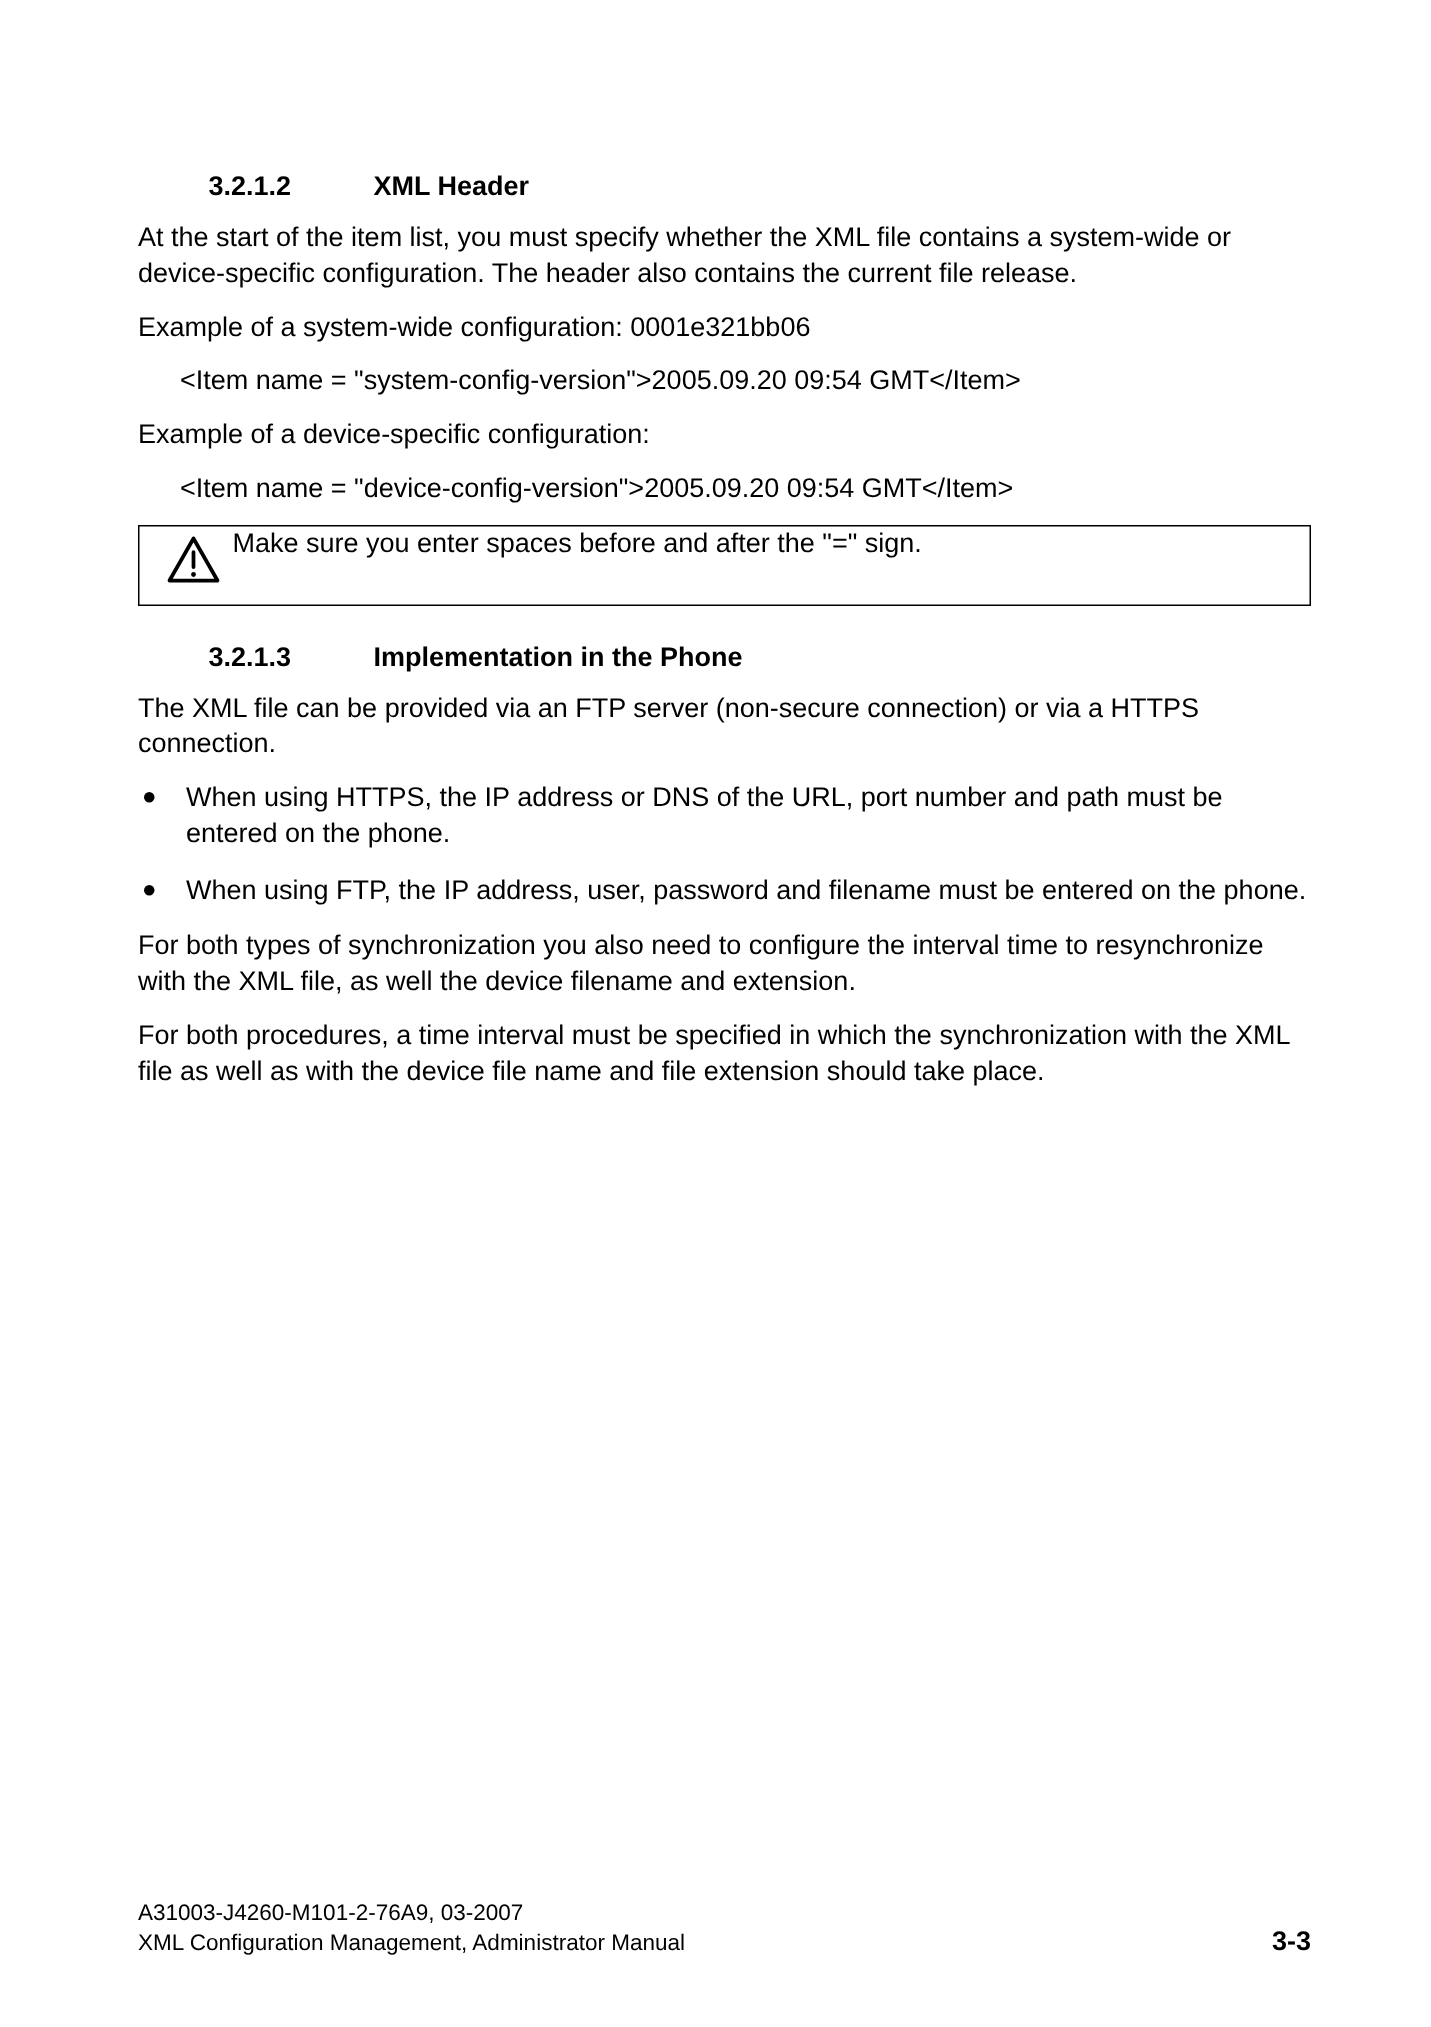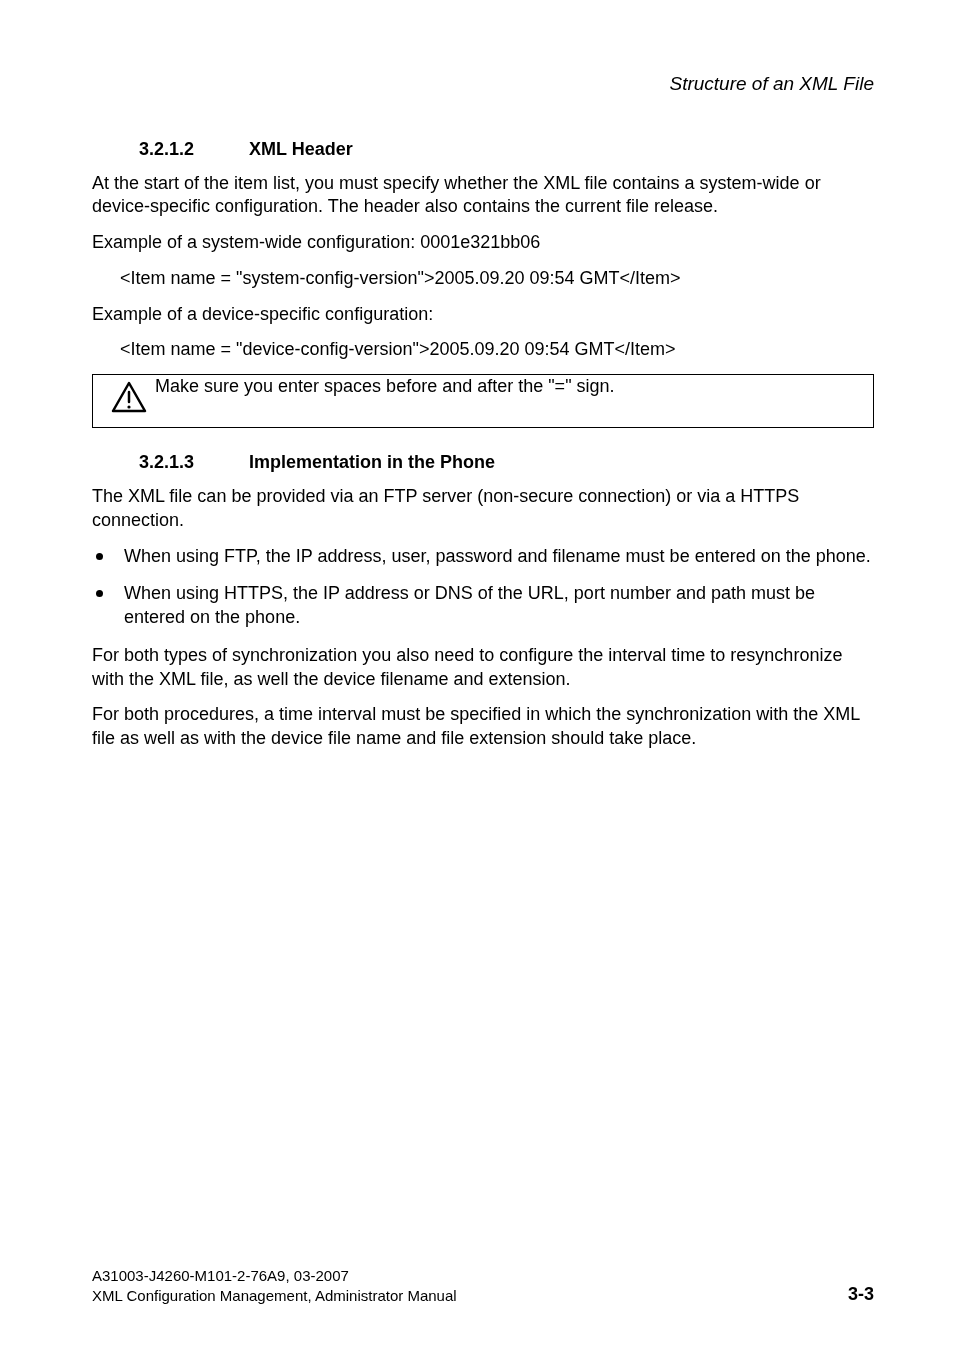--- a/index.html
+++ b/index.html
@@ -97,21 +97,20 @@
     font-size: 15px;
     margin-top: 12px;
   }
   .footer-left { line-height: 1.3; }
   .footer-right { font-weight: bold; font-size: 18px; }
 </style>
 </head>
 <body>
 
 <div class="header-block">
-  <div class="header-subtitle">Structure of an XML File</div>
 </div>
 
 <div class="sec-heading">
   <span class="num">3.2.1.2</span><span>XML Header</span>
 </div>
 
 <p class="para">At the start of the item list, you must specify whether the XML file contains a system-wide or device-specific configuration. The header also contains the current file release.</p>
 <p class="para">Example of a system-wide configuration: 0001e321bb06</p>
 <p class="indented">&lt;Item name = "system-config-version"&gt;2005.09.20 09:54 GMT&lt;/Item&gt;</p>
 <p class="para">Example of a device-specific configuration:</p>
@@ -128,22 +127,22 @@
   <div class="note-text">Make sure you enter spaces before and after the "=" sign.</div>
 </div>
 
 <div class="sec-heading">
   <span class="num">3.2.1.3</span><span>Implementation in the Phone</span>
 </div>
 
 <p class="para">The XML file can be provided via an FTP server (non-secure connection) or via a HTTPS connection.</p>
 
 <ul class="bullets">
+  <li>When using HTTPS, the IP address or DNS of the URL, port number and path must be entered on the phone.</li>
   <li>When using FTP, the IP address, user, password and filename must be entered on the phone.</li>
-  <li>When using HTTPS, the IP address or DNS of the URL, port number and path must be entered on the phone.</li>
 </ul>
 
 <p class="para">For both types of synchronization you also need to configure the interval time to resynchronize with the XML file, as well the device filename and extension.</p>
 <p class="para">For both procedures, a time interval must be specified in which the synchronization with the XML file as well as with the device file name and file extension should take place.</p>
 
 <div class="footer">
   <div class="footer-left">
     <div>A31003-J4260-M101-2-76A9, 03-2007</div>
     <div>XML Configuration Management, Administrator Manual</div>
   </div>

